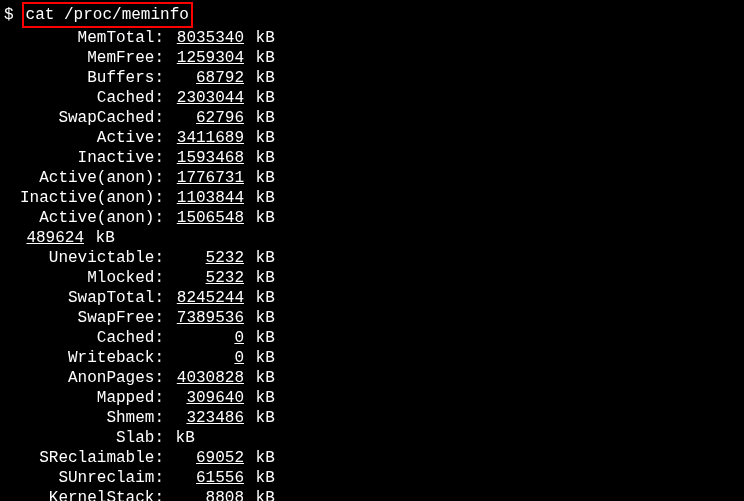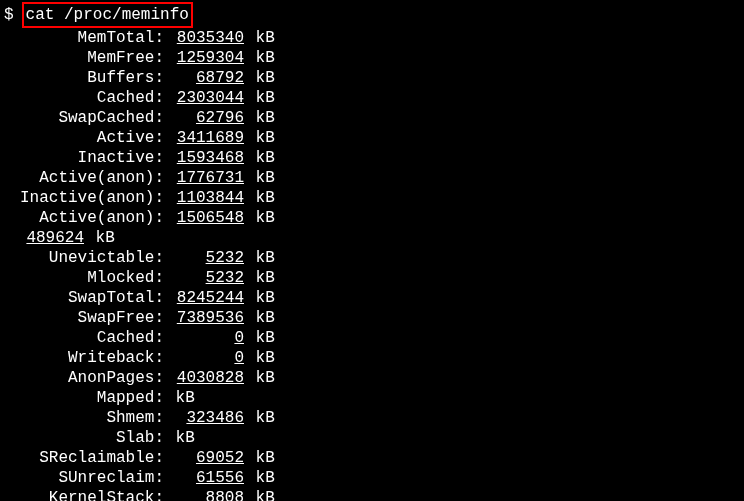--- a/index.html
+++ b/index.html
@@ -72,19 +72,19 @@
     <div class="output-line"><span class="field-name">Inactive(anon):</span><span class="field-value">1103844</span><span class="field-unit"> kB</span></div>
     <div class="output-line"><span class="field-name">Active(anon):</span><span class="field-value">1506548</span><span class="field-unit"> kB</span></div>
     <div class="output-line"><span class="field-value">489624</span><span class="field-unit"> kB</span></div>
     <div class="output-line"><span class="field-name">Unevictable:</span><span class="field-value">5232</span><span class="field-unit"> kB</span></div>
     <div class="output-line"><span class="field-name">Mlocked:</span><span class="field-value">5232</span><span class="field-unit"> kB</span></div>
     <div class="output-line"><span class="field-name">SwapTotal:</span><span class="field-value">8245244</span><span class="field-unit"> kB</span></div>
     <div class="output-line"><span class="field-name">SwapFree:</span><span class="field-value">7389536</span><span class="field-unit"> kB</span></div>
     <div class="output-line"><span class="field-name">Cached:</span><span class="field-value">0</span><span class="field-unit"> kB</span></div>
     <div class="output-line"><span class="field-name">Writeback:</span><span class="field-value">0</span><span class="field-unit"> kB</span></div>
     <div class="output-line"><span class="field-name">AnonPages:</span><span class="field-value">4030828</span><span class="field-unit"> kB</span></div>
-    <div class="output-line"><span class="field-name">Mapped:</span><span class="field-unit"> kB</span></div>
+    <div class="output-line"><span class="field-name">Mapped:</span><span class="field-value">309640</span><span class="field-unit"> kB</span></div>
     <div class="output-line"><span class="field-name">Shmem:</span><span class="field-value">323486</span><span class="field-unit"> kB</span></div>
     <div class="output-line"><span class="field-name">Slab:</span><span class="field-unit"> kB</span></div>
     <div class="output-line"><span class="field-name">SReclaimable:</span><span class="field-value">69052</span><span class="field-unit"> kB</span></div>
     <div class="output-line"><span class="field-name">SUnreclaim:</span><span class="field-value">61556</span><span class="field-unit"> kB</span></div>
     <div class="output-line"><span class="field-name">KernelStack:</span><span class="field-value">8808</span><span class="field-unit"> kB</span></div>
   </div>
 
 </body></html>

